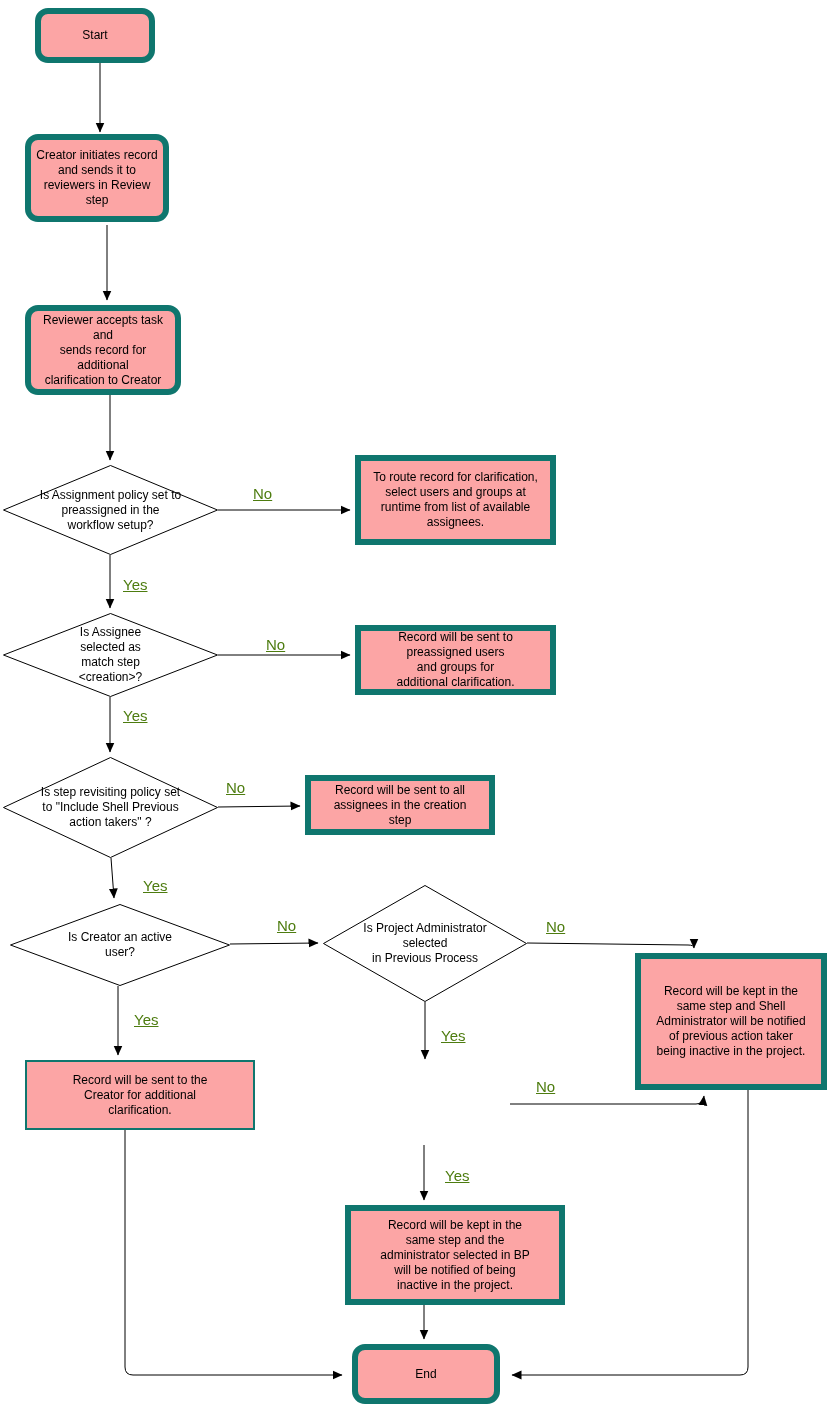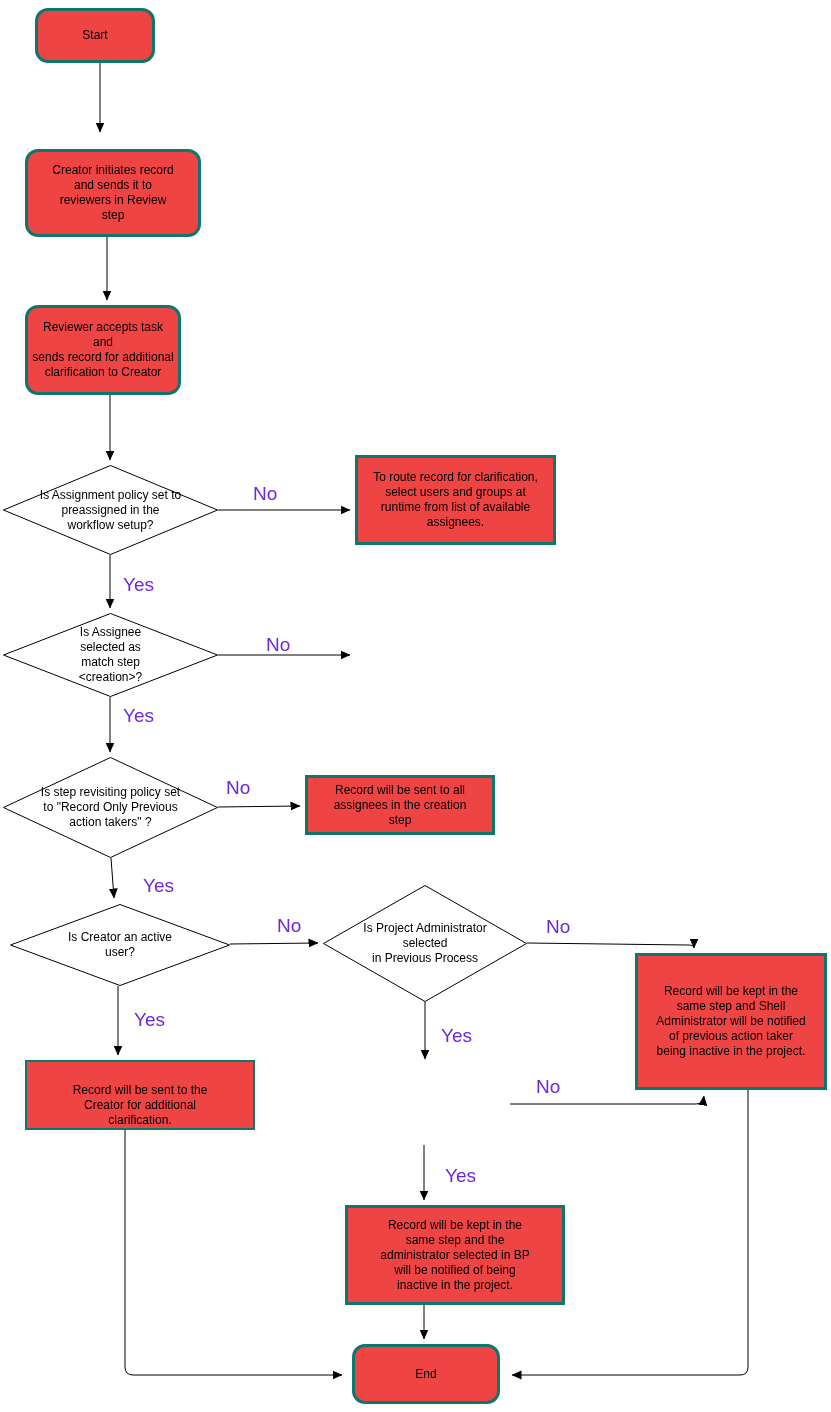--- a/index.html
+++ b/index.html
@@ -27,36 +27,37 @@
     font-size: 12px;
     line-height: 15px;
   }
   .node .label {
     position: relative;
     z-index: 2;
     white-space: pre-line;
     padding: 0 4px;
   }
   .rect {
-    background: #ef4444;
-    border: 3px solid #0f766e;
+    background: #fca5a5;
+    border: 6px solid #0f766e;
   }
   .rect.bold { border-width: 2px; }
   .rounded { border-radius: 13px; }
   .diamond { background: transparent; border: none; }
   .diamond svg {
     position: absolute;
     left: 0; top: 0; z-index: 1;
   }
   .edge-label {
     position: absolute;
-    font-size: 19px;
+    font-size: 15px;
     line-height: 15px;
-    color: #6d28d9;
+    color: #4d7c0f;
     z-index: 3;
+    text-decoration: underline;
   }
 </style>
 </head>
 <body>
 
 <div class="canvas">
 
   <svg class="connectors" width="831" height="1412" viewBox="0 0 831 1412" xmlns="http://www.w3.org/2000/svg">
     <defs>
       <marker id="arr" markerWidth="11" markerHeight="10" refX="9.5" refY="5" orient="auto" markerUnits="userSpaceOnUse">
@@ -82,21 +83,21 @@
       <path d="M424 1305 L424 1339" marker-end="url(#arr)"></path>
       <path d="M125 1130 L125 1367 Q125 1375 133 1375 L342 1375" marker-end="url(#arr)"></path>
       <path d="M748 1090 L748 1367 Q748 1375 740 1375 L512 1375" marker-end="url(#arr)"></path>
     </g>
   </svg>
 
   <div class="node rect rounded" style="left:35px; top:8px; width:120px; height:55px;">
     <span class="label">Start</span>
   </div>
 
-  <div class="node rect rounded" style="left:25px; top:149px; width:176px; height:88px;align-items:center;">
+  <div class="node rect rounded" style="left:25px; top:134px; width:144px; height:88px;align-items:center;">
     <span class="label">Creator initiates record
 and sends it to
 reviewers in Review
 step</span>
   </div>
 
   <div class="node rect rounded" style="left:25px; top:305px; width:156px; height:90px;">
     <span class="label">Reviewer accepts task and
 sends record for additional
 clarification to Creator</span>
@@ -121,27 +122,33 @@
   <div class="node diamond" style="left:3px; top:613px; width:215px; height:84px;text-align:center;">
     <svg width="215" height="84">
       <polygon points="107.5,0.5 214.5,42 107.5,83.5 0.5,42" fill="#ffffff" stroke="#000000" stroke-width="1"></polygon>
     </svg>
     <span class="label">Is Assignee
 selected as
 match step
 &lt;creation&gt;?</span>
   </div>
 
+  <div class="node rect" style="left:355px; top:625px; width:201px; height:70px;">
+    <span class="label">Record will be sent to
+preassigned users
+and groups for
+additional clarification.</span>
+  </div>
 
   <div class="node diamond" style="left:3px; top:757px; width:215px; height:101px;">
     <svg width="215" height="101">
       <polygon points="107.5,0.5 214.5,50.5 107.5,100.5 0.5,50.5" fill="#ffffff" stroke="#000000" stroke-width="1"></polygon>
     </svg>
     <span class="label">Is step revisiting policy set
-to "Record Only Previous
+to "Include Shell Previous
 action takers" ?</span>
   </div>
 
   <div class="node rect" style="left:305px; top:775px; width:190px; height:60px;">
     <span class="label">Record will be sent to all
 assignees in the creation
 step</span>
   </div>
 
   <div class="node diamond" style="left:10px; top:904px; width:220px; height:82px;">
@@ -162,21 +169,21 @@
   </div>
 
   <div class="node rect" style="left:635px; top:953px; width:192px; height:137px;">
     <span class="label">Record will be kept in the
 same step and Shell
 Administrator will be notified
 of previous action taker
 being inactive in the project.</span>
   </div>
 
-  <div class="node rect bold" style="left:25px; top:1060px; width:230px; height:70px;align-items:flex-end;">
+  <div class="node rect bold" style="left:25px; top:1060px; width:230px; height:70px;">
     <span class="label">Record will be sent to the
 Creator for additional
 clarification.</span>
   </div>
 
 
   <div class="node rect" style="left:345px; top:1205px; width:220px; height:100px;">
     <span class="label">Record will be kept in the
 same step and the
 administrator selected in BP

